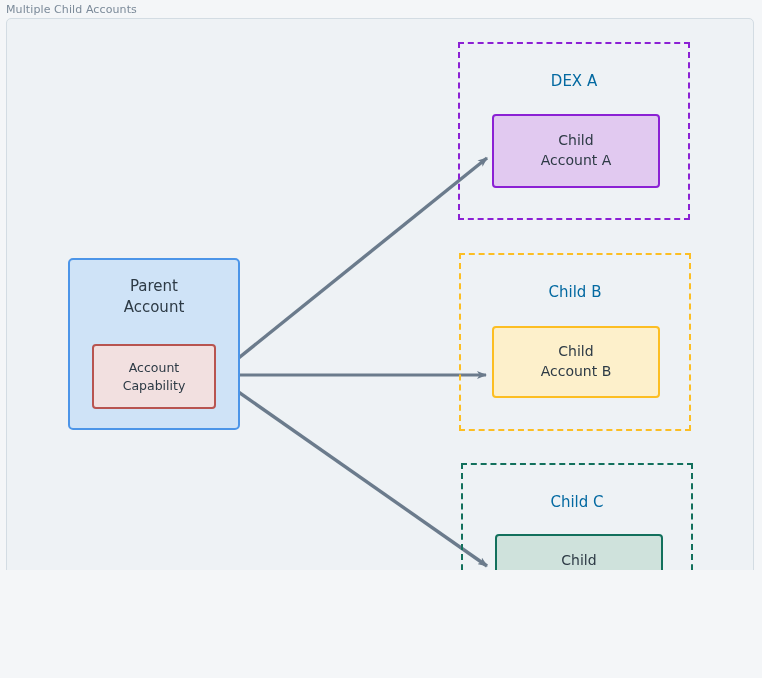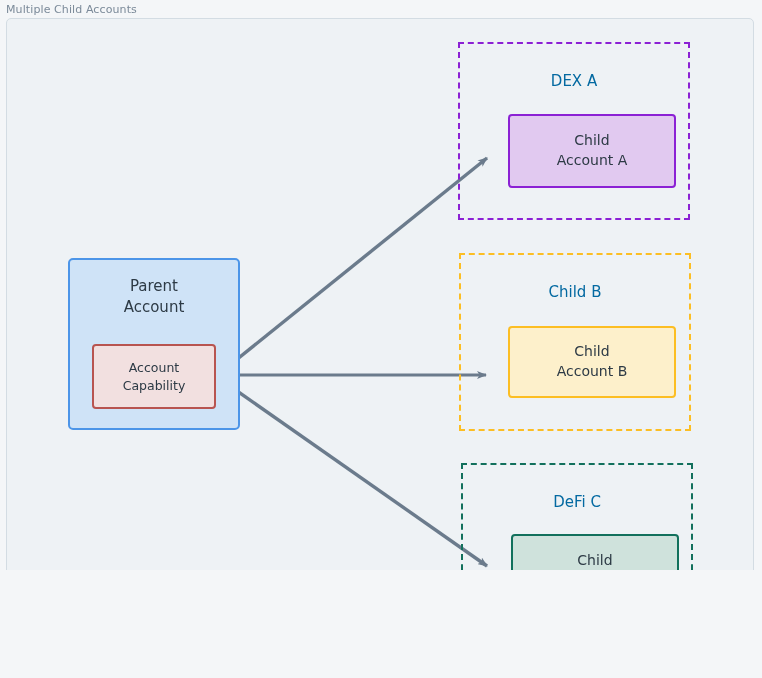--- a/index.html
+++ b/index.html
@@ -108,21 +108,20 @@
   .child-box {
     position: absolute;
     box-sizing: border-box;
     border-width: 2px;
     border-style: solid;
     border-radius: 4px;
     display: flex;
     align-items: center;
     justify-content: center;
     text-align: center;
-    margin-left: 16px;
   }
   .child-box .node-label { font-size: 14px; }
 
   #group-dex     { left: 458px; top: 42px;  width: 232px; height: 178px; border-color: #8b21d4; }
   #child-a       { left: 492px; top: 114px; width: 168px; height: 74px;  border-color: #8b21d4; background: #e1c9f0; }
 
   #group-defi    { left: 459px; top: 253px; width: 232px; height: 178px; border-color: #fcbe23; }
   #child-b       { left: 492px; top: 326px; width: 168px; height: 72px;  border-color: #fcbe23; background: #fdf0cb; }
 
   #group-game    { left: 461px; top: 463px; width: 232px; height: 178px; border-color: #12705c; }
@@ -168,20 +167,20 @@
 
   <div id="group-defi" class="group-box">
     <span class="group-title">Child B</span>
   </div>
   <div id="child-b" class="child-box">
     <span class="node-label">Child
 Account B</span>
   </div>
 
   <div id="group-game" class="group-box">
-    <span class="group-title">DeFi C</span>
+    <span class="group-title">Child C</span>
   </div>
   <div id="child-c" class="child-box">
     <span class="node-label">Child
 Account C</span>
   </div>
 
 </div>
 
 </body></html>

